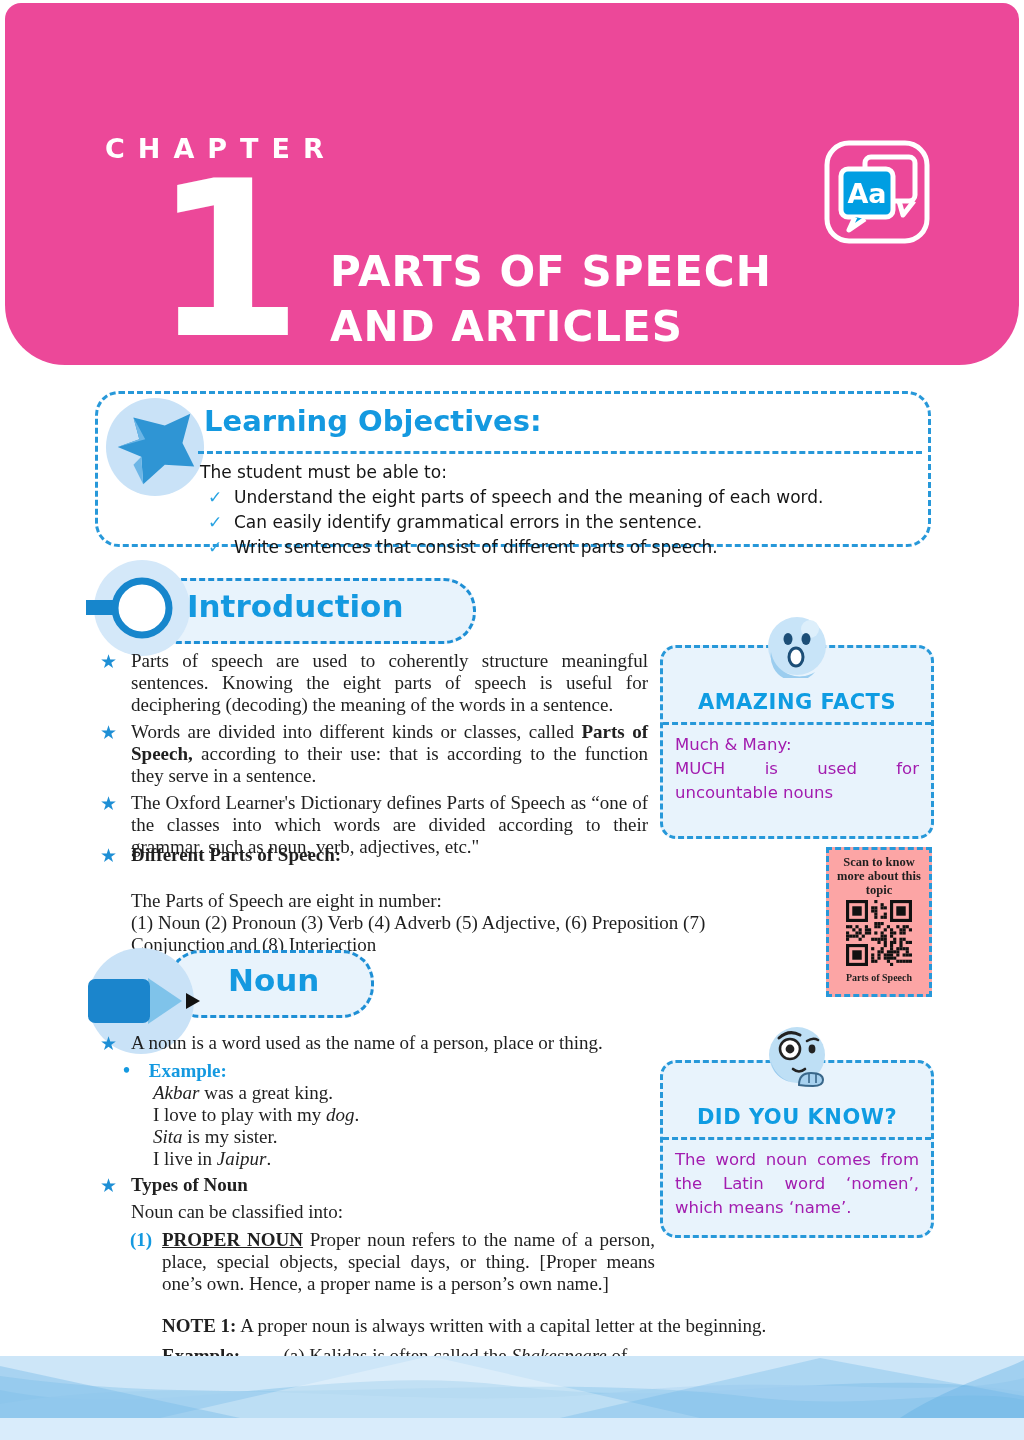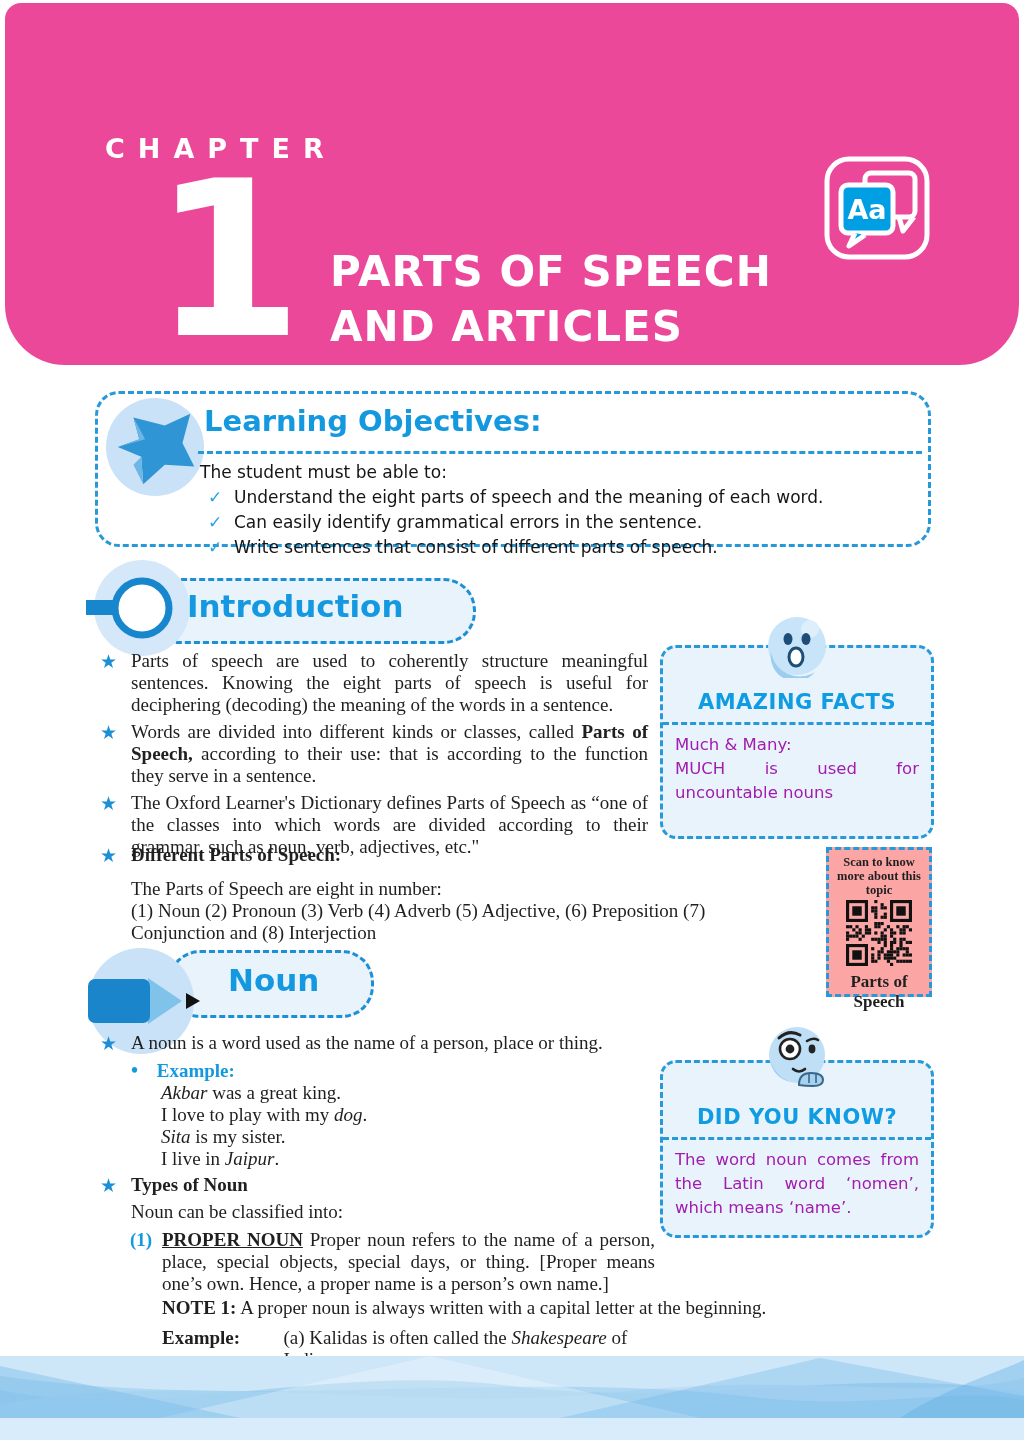--- a/index.html
+++ b/index.html
@@ -8,21 +8,21 @@
 
   
   .chapter-header{position:absolute;left:5px;right:5px;top:3px;height:362px;
     background:#ec4899;border-radius:16px 16px 60px 60px;}
   .chapter-label{position:absolute;left:100px;top:130px;color:#fff;
     font-family:"DejaVu Sans", sans-serif;font-weight:bold;font-size:27px;letter-spacing:13px;}
   .chapter-number{position:absolute;left:148px;top:150px;color:#fff;
     font-family:"DejaVu Sans", sans-serif;font-weight:bold;font-size:215px;line-height:1;}
   .chapter-title{position:absolute;left:325px;top:226px;width:540px;color:#fff;
     font-family:"DejaVu Sans", sans-serif;font-weight:bold;font-size:42px;line-height:1.3;letter-spacing:1px;margin-top:16px;}
-  .aa-icon{position:absolute;left:818px;top:152px;}
+  .aa-icon{position:absolute;left:818px;top:136px;}
 
   
   .lo-box{position:absolute;left:95px;top:391px;width:830px;height:150px;
     border:3px dashed #2798d9;border-radius:24px;}
   .lo-star{position:absolute;left:6px;top:2px;}
   .lo-title{position:absolute;left:106px;top:10px;color:#1499e0;
     font-family:"DejaVu Sans", sans-serif;font-weight:bold;font-size:29px;}
   .lo-divider{position:absolute;left:100px;right:6px;top:57px;border-top:3px dashed #2798d9;}
   .lo-body{position:absolute;left:102px;top:66px;width:700px;
     font-family:"DejaVu Sans", sans-serif;font-size:17px;line-height:25px;color:#151515;}
@@ -47,26 +47,26 @@
   .col{position:absolute;font-size:19px;line-height:22px;}
   .jus{text-align:justify;}
   .intro-col{left:100px;top:650px;width:548px;}
   .dps-col{left:100px;top:844px;width:696px;}
   .noun-col{left:100px;top:1032px;width:556px;}
   .b{font-weight:bold;}
   .rs-b{font-weight:bold;}
   .rs-i{font-style:italic;}
   .rs-u{text-decoration:underline;}
   .blue-label{color:#1499e0;font-weight:bold;}
-  .ex-block{margin-left:31px;}
+  .ex-block{margin-left:23px;}
   .ex-dot{color:#1499e0;font-weight:bold;margin-right:14px;font-size:20px;}
   .ex-lines{margin-left:30px;}
   .proper{position:relative;padding-left:62px;width:493px;margin-top:6px;}
   .proper-num{position:absolute;left:30px;top:0;color:#1499e0;font-weight:bold;}
-  .note-line{margin-left:62px;width:645px;margin-top:2px;}
+  .note-line{margin-left:62px;width:645px;margin-top:20px;}
   .pn-example{display:flex;margin-left:62px;margin-top:8px;}
   .pn-example-label{width:128px;font-weight:bold;}
   .pn-ex-line{margin-bottom:6px;}
 
   
   .fact-box{position:absolute;left:660px;width:268px;background:#e8f3fc;
     border:3px dashed #2798d9;border-radius:16px;
     font-family:"DejaVu Sans", sans-serif;}
   .af-box{top:645px;height:188px;}
   .dyk-box{top:1060px;height:172px;}
@@ -79,21 +79,21 @@
   .fact-body{padding:8px 12px 0 12px;font-size:16.5px;line-height:24px;color:#a21caf;
     text-align:justify;}
 
   
   .qr-box{position:absolute;left:826px;top:847px;width:100px;height:144px;background:#fca5a5;
     border:3px dashed #2798d9;text-align:center;}
   .qr-caption{font-family:"Liberation Serif", serif;font-weight:bold;font-size:12.5px;
     line-height:14px;margin-top:5px;}
   .qr-holder{margin-top:3px;}
   .qr-svg{width:66px;height:66px;fill:#111;}
-  .qr-bottom{font-family:"Liberation Serif", serif;font-weight:bold;font-size:17px;margin-top:2px;}
+  .qr-bottom{font-family:"Liberation Serif", serif;font-weight:bold;font-size:10px;margin-top:2px;}
 
   
   .waves{position:absolute;left:0;bottom:0;width:1024px;height:84px;}
 </style>
 </head>
 <body>
 
 <div class="page">
 
   <div class="chapter-header">
@@ -163,21 +163,21 @@
       <span class="star-bullet">★</span>
       <span>The Oxford Learner's Dictionary defines Parts of Speech as “one of the classes into which words are divided according to their grammar, such as noun, verb, adjectives, etc."</span>
     </div>
   </div>
 
   <div class="col dps-col">
     <div class="starred">
       <span class="star-bullet">★</span>
       <span class="b">Different Parts of Speech:</span>
     </div>
-    <div style="padding-left:31px;margin-top:12px;">
+    <div style="padding-left:31px;margin-top:24px;">
       <div>The Parts of Speech are eight in number:</div>
       <div>(1) Noun (2) Pronoun (3) Verb (4) Adverb (5) Adjective, (6) Preposition (7) Conjunction and (8) Interjection</div>
     </div>
   </div>
 
   <div class="fact-box af-box">
     <div class="fact-emoji af-emoji">
       <svg width="64" height="64" viewBox="0 0 64 64">
         <circle cx="32" cy="32" r="29" fill="#c8e4f8"></circle>
         <path d="M6 38 a29 29 0 0 0 44 20 a25 25 0 0 1 -44 -20" fill="#9bcdef"></path>

